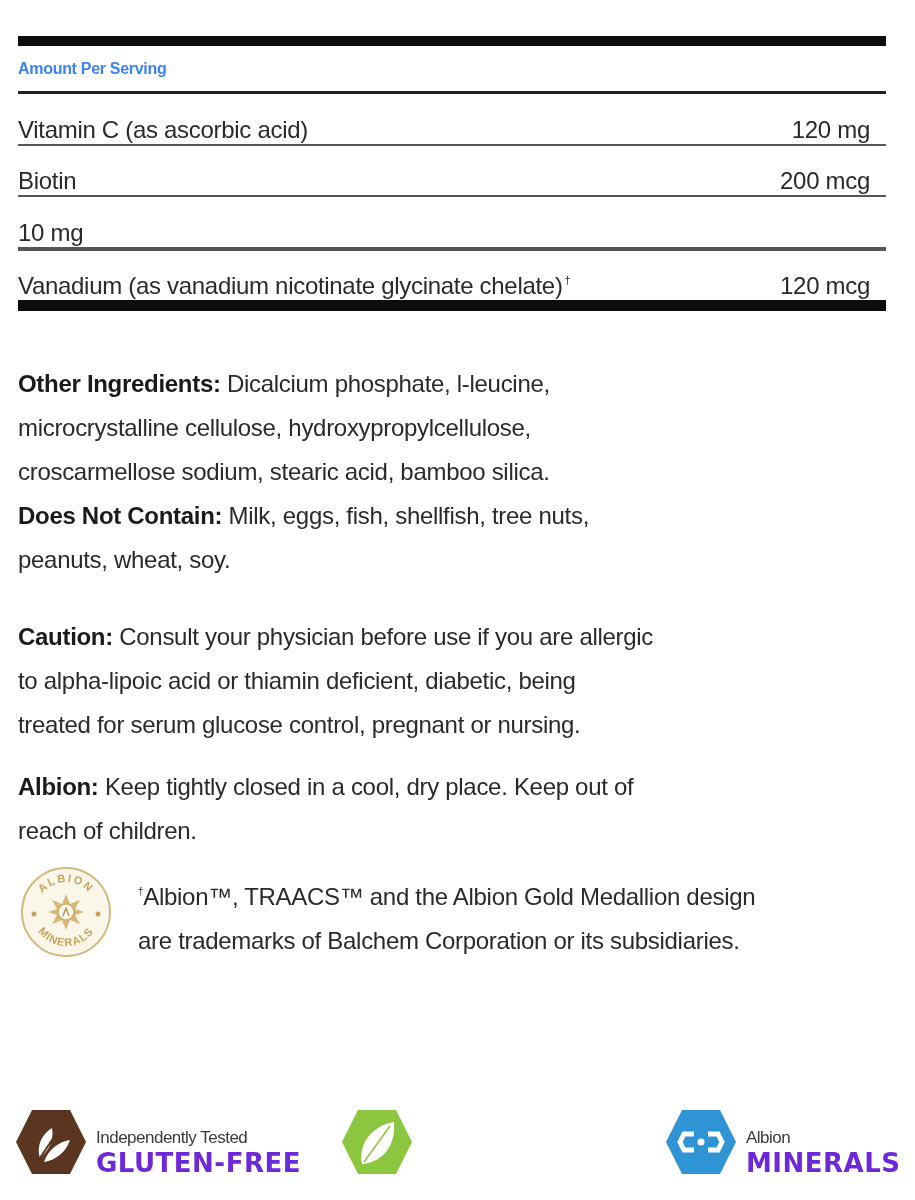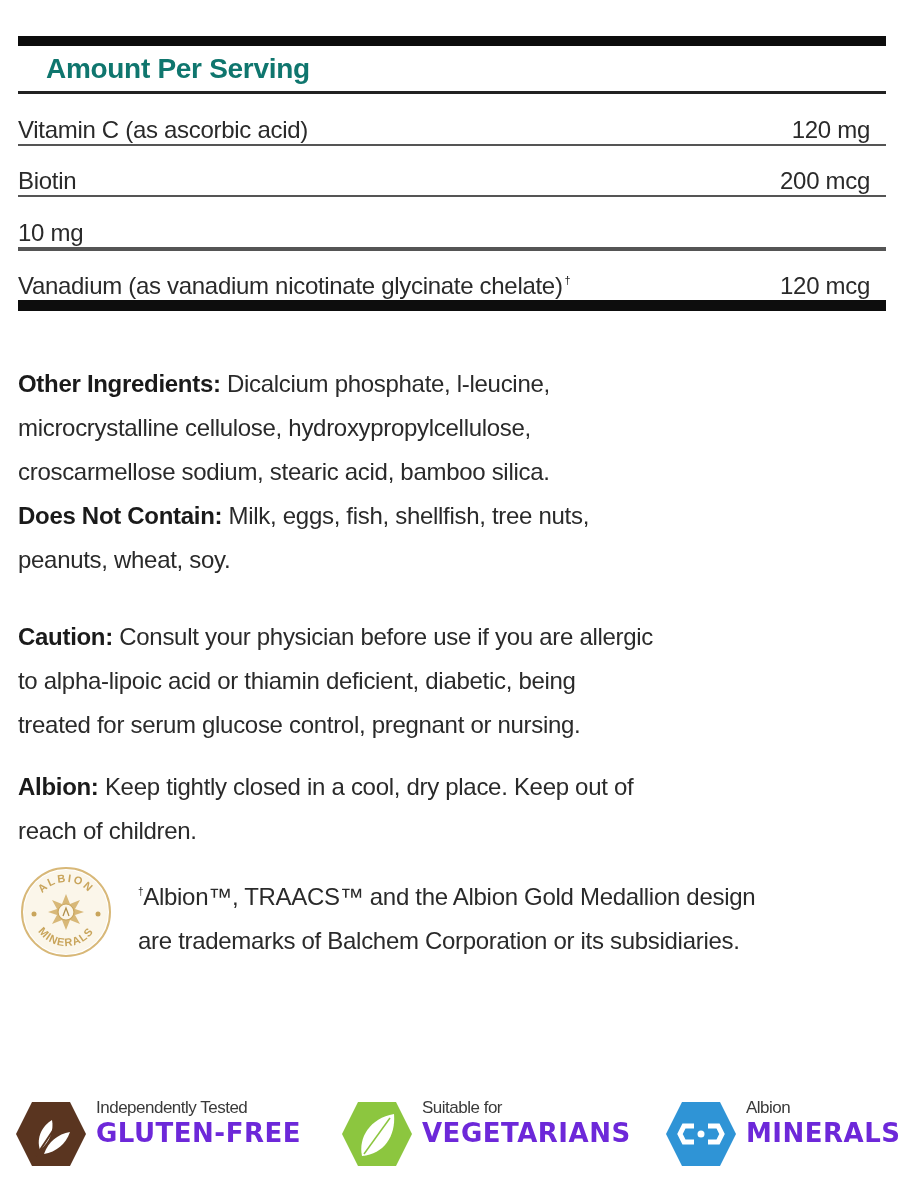--- a/index.html
+++ b/index.html
@@ -1,38 +1,38 @@
 <!DOCTYPE html>
 <html><head>
   <meta charset="utf-8">
   <style>
     * { margin: 0; padding: 0; box-sizing: border-box; }
     html, body { width: 915px; height: 1200px; background: #ffffff; overflow: hidden; }
     body { position: relative; font-family: "Liberation Sans", sans-serif; color: #231f20; }
 
     .facts-table { position: absolute; left: 18px; top: 36px; width: 868px; }
     .bar-thick { height: 10px; background: #0d0d0d; }
-    .header-row { height: 45px; display: flex; align-items: center; font-weight: bold; font-size: 28px; color: #0f766e; letter-spacing: -0.3px; margin-left: 28px; }
+    .header-row { height: 45px; display: flex; align-items: center; font-weight: bold; font-size: 16px; color: #3b82f6; letter-spacing: -0.3px; }
     .line-thin { height: 3px; background: #222; }
     .row { height: 49.5px; display: flex; align-items: flex-end; justify-content: space-between; font-size: 24px; color: #2a2a2a; letter-spacing: -0.3px; }
     .row .amount { padding-right: 16px; }
     .row sup { font-size: 11px; vertical-align: 10px; margin-left: 2px; }
     .row-sep { height: 2px; background: #555; }
     .bar-bottom { height: 11px; background: #0d0d0d; }
 
     .para { position: absolute; left: 18px; font-size: 24px; line-height: 44px; color: #2a2a2a; letter-spacing: -0.3px; }
     .para .label { font-weight: bold; color: #1a1a1a; margin-top: 11px; }
 
     .albion-note { position: absolute; left: 20px; top: 866px; width: 820px; height: 96px; }
     .medallion { position: absolute; left: 0; top: 0; width: 92px; height: 92px; }
     .tm-text { position: absolute; left: 118px; top: 4px; font-size: 24px; line-height: 44px; color: #2a2a2a; letter-spacing: -0.3px; white-space: nowrap; }
     .tm-text sup { font-size: 10px; vertical-align: 10px; }
 
     .badges { position: absolute; left: 0; top: 1098px; width: 915px; height: 80px; }
-    .badge { position: absolute; top: 0; height: 80px; display: flex; align-items: flex-start; }
+    .badge { position: absolute; top: 0; height: 80px; display: flex; align-items: flex-end; }
     .badge svg { flex: none; }
     .badge-text { margin-left: 8px; display: flex; flex-direction: column; }
     .badge-small { font-size: 17px; color: #3a3a3a; letter-spacing: -0.5px; line-height: 20px; }
     .badge-big { font-size: 26px; font-weight: bold; color: #6d28d9; letter-spacing: 0.5px; line-height: 30px; font-family: "DejaVu Sans", sans-serif; }
   </style>
 </head>
 <body>
 
 <div class="facts-table">
   <div class="bar-thick"></div>
@@ -130,24 +130,20 @@
       <span class="badge-big">GLUTEN-FREE</span>
     </div>
   </div>
 
   <div class="badge" style="left: 340px;">
     <svg width="74" height="72" viewBox="0 0 74 72">
       <polygon points="18,4 56,4 72,36 56,68 18,68 2,36" fill="#8cc63f"></polygon>
       <path d="M 22 58 C 18 40, 30 20, 54 16 C 56 38, 44 56, 22 58 Z" fill="#ffffff"></path>
       <path d="M 24 56 L 50 20" stroke="#8cc63f" stroke-width="1.5"></path>
     </svg>
-    <div class="badge-text">
-      <span class="badge-small">Suitable for</span>
-      <span class="badge-big">VEGETARIANS</span>
-    </div>
   </div>
 
   <div class="badge" style="left: 664px;">
     <svg width="74" height="72" viewBox="0 0 74 72">
       <polygon points="18,4 56,4 72,36 56,68 18,68 2,36" fill="#2f94d6"></polygon>
       <g fill="none" stroke="#ffffff" stroke-width="5">
         <path d="M 30 28 L 20 28 L 16 36 L 20 44 L 30 44"></path>
         <path d="M 44 28 L 54 28 L 58 36 L 54 44 L 44 44"></path>
       </g>
       <circle cx="37" cy="36" r="3.5" fill="#ffffff"></circle>

